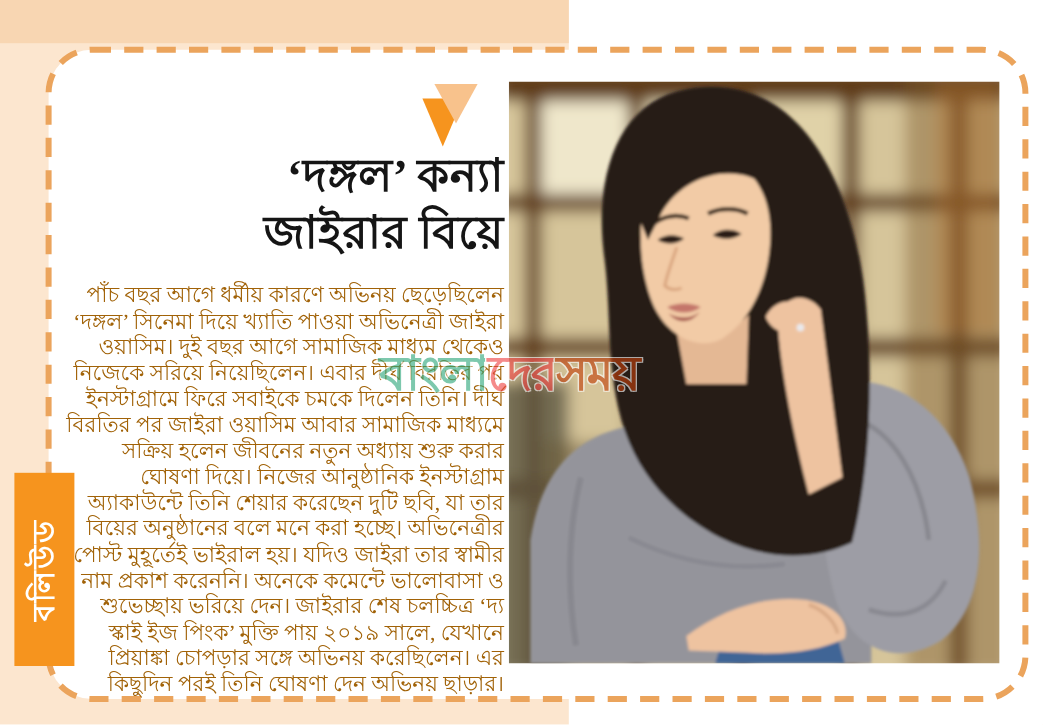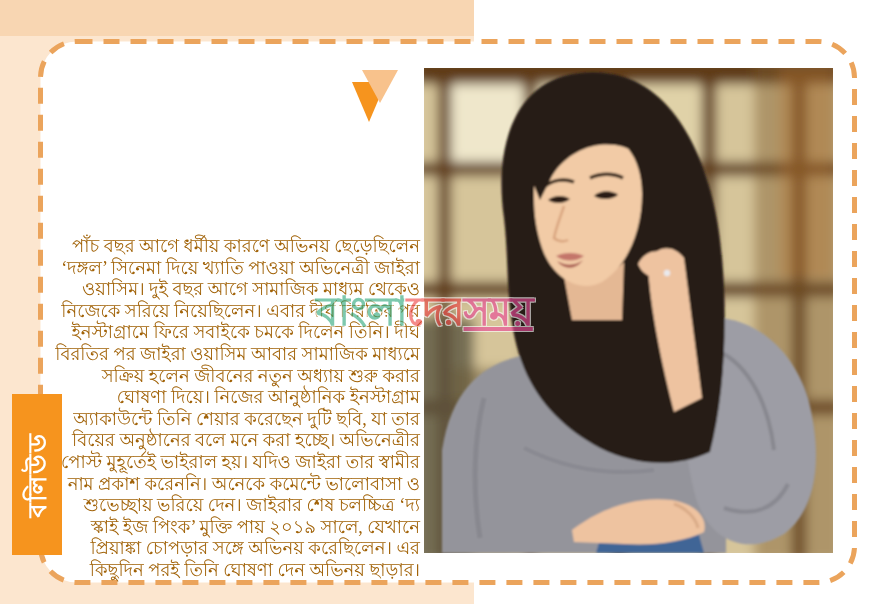--- a/index.html
+++ b/index.html
@@ -54,39 +54,41 @@
 
   
   .watermark {
     position:absolute; left:292px; top:280px; z-index:5;
     font-family:"Liberation Sans", sans-serif; font-weight:bold;
     font-size:40px; letter-spacing:-1px; opacity:0.62; white-space:nowrap;
     text-shadow:-1px -1px 0 #ffffff, 1px -1px 0 #ffffff, -1px 1px 0 #ffffff, 1px 1px 0 #ffffff;
   }
   .wm-1 { color:#2ea87c;margin-left:24px; }
   .wm-2 { color:#ef4444; }
-  .wm-3 { color:#ec4899;text-decoration:underline; }
+  .wm-3 { color:#c2410c; }
 </style>
 </head>
 <body>
 
 <div class="stage">
 
   <div class="peach-panel"></div>
   <div class="peach-band"></div>
 
   <svg class="frame-svg" viewBox="0 0 869 604" xmlns="http://www.w3.org/2000/svg" aria-hidden="true">
     <rect x="40.5" y="41.5" width="814" height="541" rx="36" ry="36" fill="#ffffff" stroke="#eba45c" stroke-width="5" stroke-dasharray="16 11"></rect>
   </svg>
 
   <div class="marker">
     <div class="tri-dark"></div>
     <div class="tri-light"></div>
   </div>
 
+  <h1 class="headline">‘দঙ্গল’ কন্যা
+জাইরার বিয়ে</h1>
 
   <p class="body-copy">পাঁচ বছর আগে ধর্মীয় কারণে অভিনয় ছেড়েছিলেন ‘দঙ্গল’ সিনেমা দিয়ে খ্যাতি পাওয়া অভিনেত্রী জাইরা ওয়াসিম। দুই বছর আগে সামাজিক মাধ্যম থেকেও নিজেকে সরিয়ে নিয়েছিলেন। এবার দীর্ঘ বিরতির পর ইনস্টাগ্রামে ফিরে সবাইকে চমকে দিলেন তিনি। দীর্ঘ বিরতির পর জাইরা ওয়াসিম আবার সামাজিক মাধ্যমে সক্রিয় হলেন জীবনের নতুন অধ্যায় শুরু করার ঘোষণা দিয়ে। নিজের আনুষ্ঠানিক ইনস্টাগ্রাম অ্যাকাউন্টে তিনি শেয়ার করেছেন দুটি ছবি, যা তার বিয়ের অনুষ্ঠানের বলে মনে করা হচ্ছে। অভিনেত্রীর পোস্ট মুহূর্তেই ভাইরাল হয়। যদিও জাইরা তার স্বামীর নাম প্রকাশ করেননি। অনেকে কমেন্টে ভালোবাসা ও শুভেচ্ছায় ভরিয়ে দেন। জাইরার শেষ চলচ্চিত্র ‘দ্য স্কাই ইজ পিংক’ মুক্তি পায় ২০১৯ সালে, যেখানে প্রিয়াঙ্কা চোপড়ার সঙ্গে অভিনয় করেছিলেন। এর কিছুদিন পরই তিনি ঘোষণা দেন অভিনয় ছাড়ার।</p>
 
   <div class="photo">
     <svg viewBox="0 0 409 485" width="409" height="485" xmlns="http://www.w3.org/2000/svg">
       <defs>
         <filter id="blurBg" x="-20%" y="-20%" width="140%" height="140%">
           <feGaussianBlur stdDeviation="6"></feGaussianBlur>
         </filter>
         <filter id="blurSoft" x="-20%" y="-20%" width="140%" height="140%">

